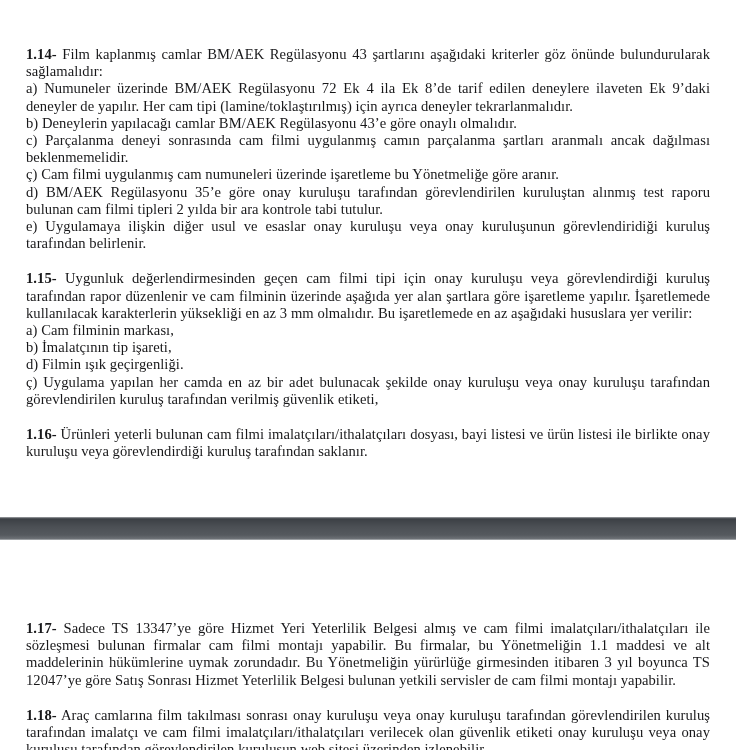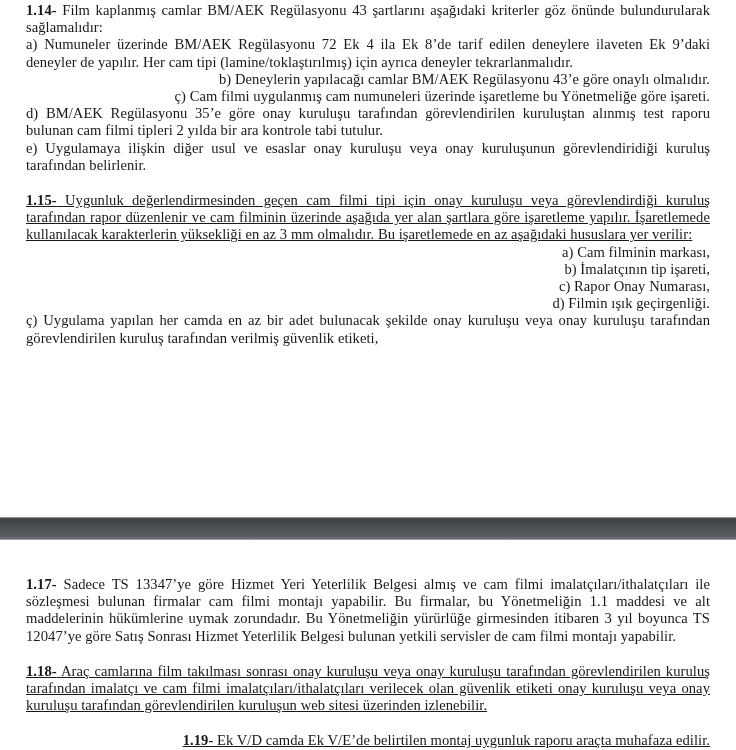--- a/index.html
+++ b/index.html
@@ -22,20 +22,21 @@
     background: #ffffff;
   }
 
   
   .page-sheet {
     position: absolute;
     left: 0;
     width: 736px;
     background: #ffffff;
     box-sizing: border-box;
+    margin-top: 44px;
   }
   .page-sheet.page-one {
     top: 0;
     height: 517px;
     padding: 0 26px 0 26px;
   }
   .page-sheet.page-two {
     top: 540px;
     height: 210px;
     padding: 0 26px 8px 26px;
@@ -62,29 +63,29 @@
   .para {
     margin: 0;
     text-align: justify;
     font-size: 14.6px;
     line-height: 17.2px;
     letter-spacing: 0.05px;
     color: #18181a;
     -webkit-font-smoothing: none;
   }
   .para + .para { margin-top: 0; }
-  .para.gap-before-lg { margin-top: 18px; text-decoration: underline; }
+  .para.gap-before-lg { margin-top: 18px; }
 
   .lead {
     font-weight: bold;
   }
 
   
   .para.short {
-    text-align: right;
+    text-align: left;
   }
 
   
   .page-one .para:first-child { margin-top: 2px; }
   .page-two .para:first-child { margin-top: 36px; }
 </style>
 </head>
 <body>
 
 <div class="viewer">
@@ -96,23 +97,26 @@
     </p>
 
     <p class="para">
       <span>a) Numuneler üzerinde BM/AEK Regülasyonu 72 Ek 4 ila Ek 8’de tarif edilen deneylere ilaveten Ek 9’daki deneyler de yapılır. Her cam tipi (lamine/toklaştırılmış) için ayrıca deneyler tekrarlanmalıdır.</span>
     </p>
 
     <p class="para short">
       <span>b) Deneylerin yapılacağı camlar BM/AEK Regülasyonu 43’e göre onaylı olmalıdır.</span>
     </p>
 
+    <p class="para">
+      <span>c) Parçalanma deneyi sonrasında cam filmi uygulanmış camın parçalanma şartları aranmalı ancak dağılması beklenmemelidir.</span>
+    </p>
 
     <p class="para short">
-      <span>ç) Cam filmi uygulanmış cam numuneleri üzerinde işaretleme bu Yönetmeliğe göre işareti.</span>
+      <span>ç) Cam filmi uygulanmış cam numuneleri üzerinde işaretleme bu Yönetmeliğe göre aranır.</span>
     </p>
 
     <p class="para">
       <span>d) BM/AEK Regülasyonu 35’e göre onay kuruluşu tarafından görevlendirilen kuruluştan alınmış test raporu bulunan cam filmi tipleri 2 yılda bir ara kontrole tabi tutulur.</span>
     </p>
 
     <p class="para">
       <span>e) Uygulamaya ilişkin diğer usul ve esaslar onay kuruluşu veya onay kuruluşunun görevlendiridiği kuruluş tarafından belirlenir.</span>
     </p>
 
@@ -121,32 +125,32 @@
     </p>
 
     <p class="para short">
       <span>a) Cam filminin markası,</span>
     </p>
 
     <p class="para short">
       <span>b) İmalatçının tip işareti,</span>
     </p>
 
-    <p class="para short">
-      <span>c) Rapor Onay Numarası,</span>
-    </p>
 
     <p class="para short">
       <span>d) Filmin ışık geçirgenliği.</span>
     </p>
 
     <p class="para">
       <span>ç) Uygulama yapılan her camda en az bir adet bulunacak şekilde onay kuruluşu veya onay kuruluşu tarafından görevlendirilen kuruluş tarafından verilmiş güvenlik etiketi,</span>
     </p>
 
+    <p class="para gap-before-lg">
+      <span class="lead">1.16-</span><span> Ürünleri yeterli bulunan cam filmi imalatçıları/ithalatçıları dosyası, bayi listesi ve ürün listesi ile birlikte onay kuruluşu veya görevlendirdiği kuruluş tarafından saklanır.</span>
+    </p>
 
   </div>
 
   <div class="page-separator"></div>
 
   <div class="page-sheet page-two">
 
     <p class="para">
       <span class="lead">1.17-</span><span> Sadece TS 13347’ye göre Hizmet Yeri Yeterlilik Belgesi almış ve cam filmi imalatçıları/ithalatçıları ile sözleşmesi bulunan firmalar cam filmi montajı yapabilir. Bu firmalar, bu Yönetmeliğin 1.1 maddesi ve alt maddelerinin hükümlerine uymak zorundadır. Bu Yönetmeliğin yürürlüğe girmesinden itibaren 3 yıl boyunca TS 12047’ye göre Satış Sonrası Hizmet Yeterlilik Belgesi bulunan yetkili servisler de cam filmi montajı yapabilir.</span>
     </p>

